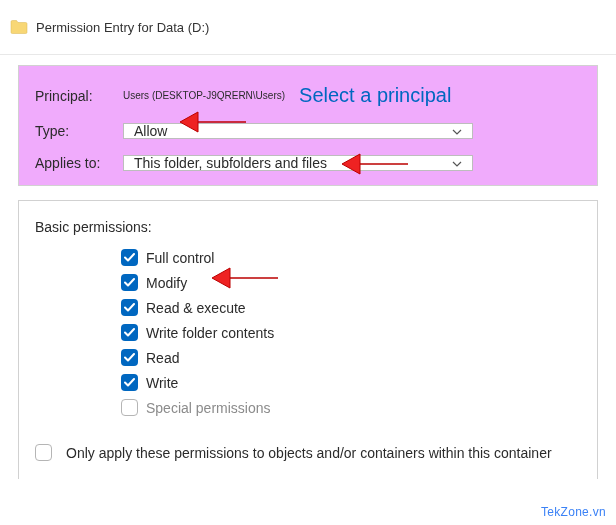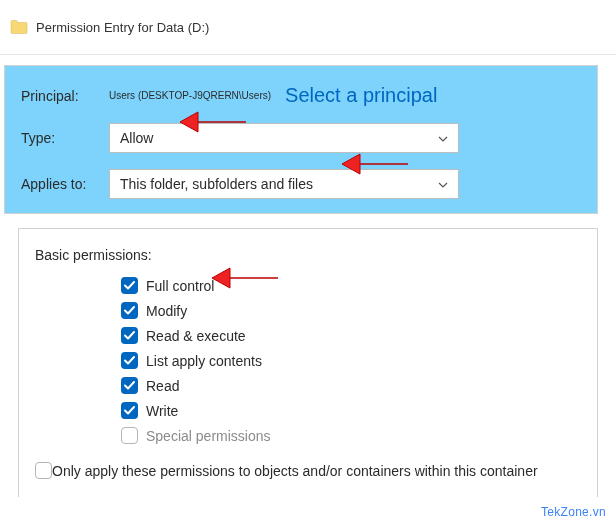--- a/index.html
+++ b/index.html
@@ -17,23 +17,23 @@
       display: flex;
       align-items: center;
       padding: 18px 10px;
       gap: 8px;
       border-bottom: 1px solid #e8e8e8;
     }
     .titlebar .icon { width: 18px; height: 18px; display: flex; align-items: center; justify-content: center; }
     .titlebar .title { font-size: 13px; color: #333; }
     .panel {
       border: 1px solid #d1d1d1;
-      margin: 10px 18px 0 4px;
+      margin: 10px 18px 0 18px;
       padding: 18px 16px 14px 16px;
-      background: #7dd3fc;
+      background: #f0abfc;
     }
     .row {
       display: flex;
       align-items: center;
       margin-bottom: 16px;
       position: relative;
     }
     .row .label {
       width: 88px;
       font-size: 14px;
@@ -46,21 +46,21 @@
     }
     .link {
       color: #0067c0;
       font-size: 20px;
       cursor: pointer;
     }
     .select {
       flex: 1;
       max-width: 350px;
       border: 1px solid #bdbdbd;
-      height: 30px;
+      height: 16px;
       display: flex;
       align-items: center;
       padding: 0 10px;
       background: #fff;
       position: relative;
       cursor: pointer;
     }
     .select .value { flex: 1; font-size: 14px; color: #2b2b2b; }
     .select .chev { color: #555; font-size: 12px; }
     .perms-panel {
@@ -88,22 +88,22 @@
       cursor: pointer;
     }
     .checkbox.checked { background: #0067c0; }
     .checkbox.unchecked { border: 1.5px solid #b5b5b5; background: #fff; }
     .checkbox.checked svg { display: block; }
     .perm-label { font-size: 14px; color: #2b2b2b; }
     .perm-label.disabled { color: #8b8b8b; }
     .bottom-check {
       display: flex;
       align-items: center;
-      gap: 0;
-      margin-top: 18px;
+      gap: 14px;
+      margin-top: 28px;
     }
     .bottom-check .checkbox { border-radius: 4px; }
     .bottom-check .txt { font-size: 14px; color: #2b2b2b; }
     .arrow {
       position: absolute;
       pointer-events: none;
     }
     .watermark {
       position: absolute;
       bottom: 6px;
@@ -181,21 +181,21 @@
           </svg>
         </div>
       <span class="perm-label">Read &amp; execute</span>
     </div>
     <div class="perm-item">
       <div class="checkbox checked">
           <svg width="11" height="9" viewBox="0 0 11 9">
             <path d="M1 4.5 L4 7.5 L10 1" stroke="#fff" stroke-width="2" fill="none" stroke-linecap="round" stroke-linejoin="round"></path>
           </svg>
         </div>
-      <span class="perm-label">List apply contents</span>
+      <span class="perm-label">Write folder contents</span>
     </div>
     <div class="perm-item">
       <div class="checkbox checked">
           <svg width="11" height="9" viewBox="0 0 11 9">
             <path d="M1 4.5 L4 7.5 L10 1" stroke="#fff" stroke-width="2" fill="none" stroke-linecap="round" stroke-linejoin="round"></path>
           </svg>
         </div>
       <span class="perm-label">Read</span>
     </div>
     <div class="perm-item">

